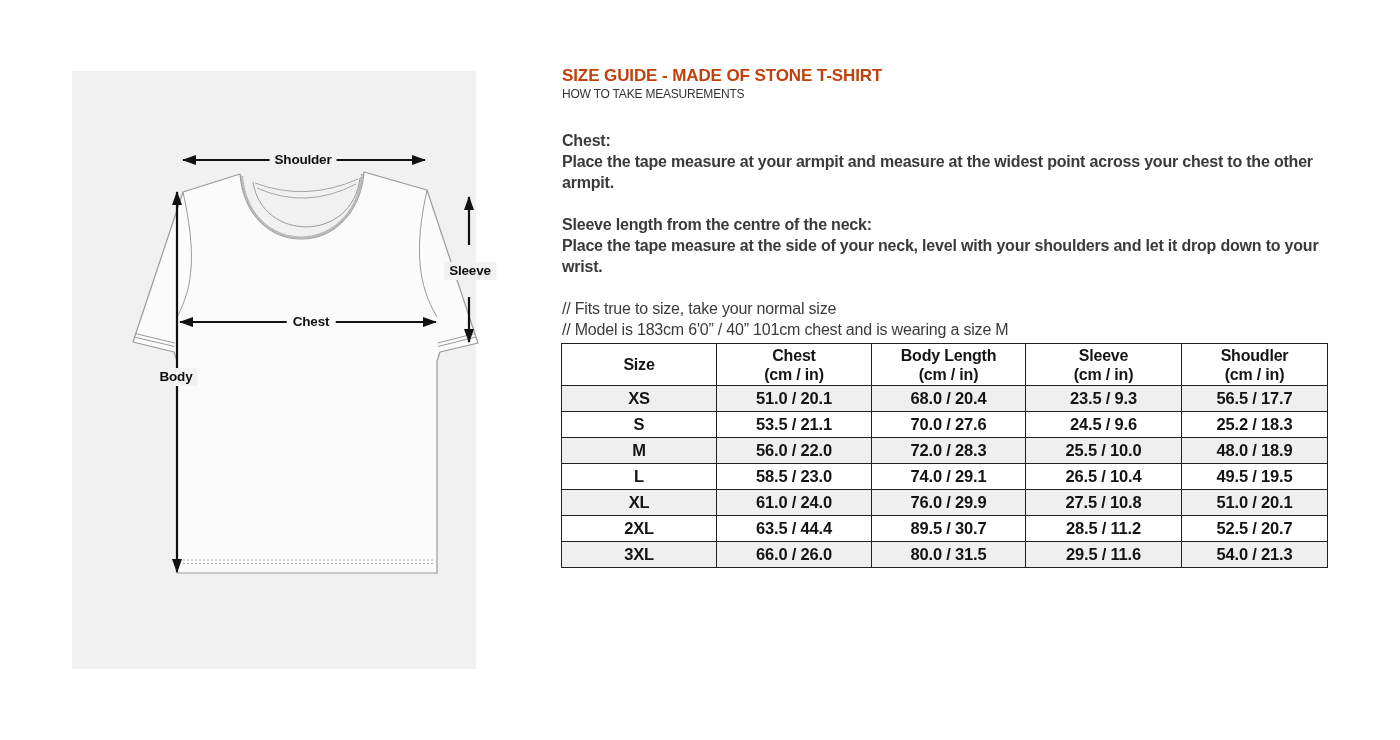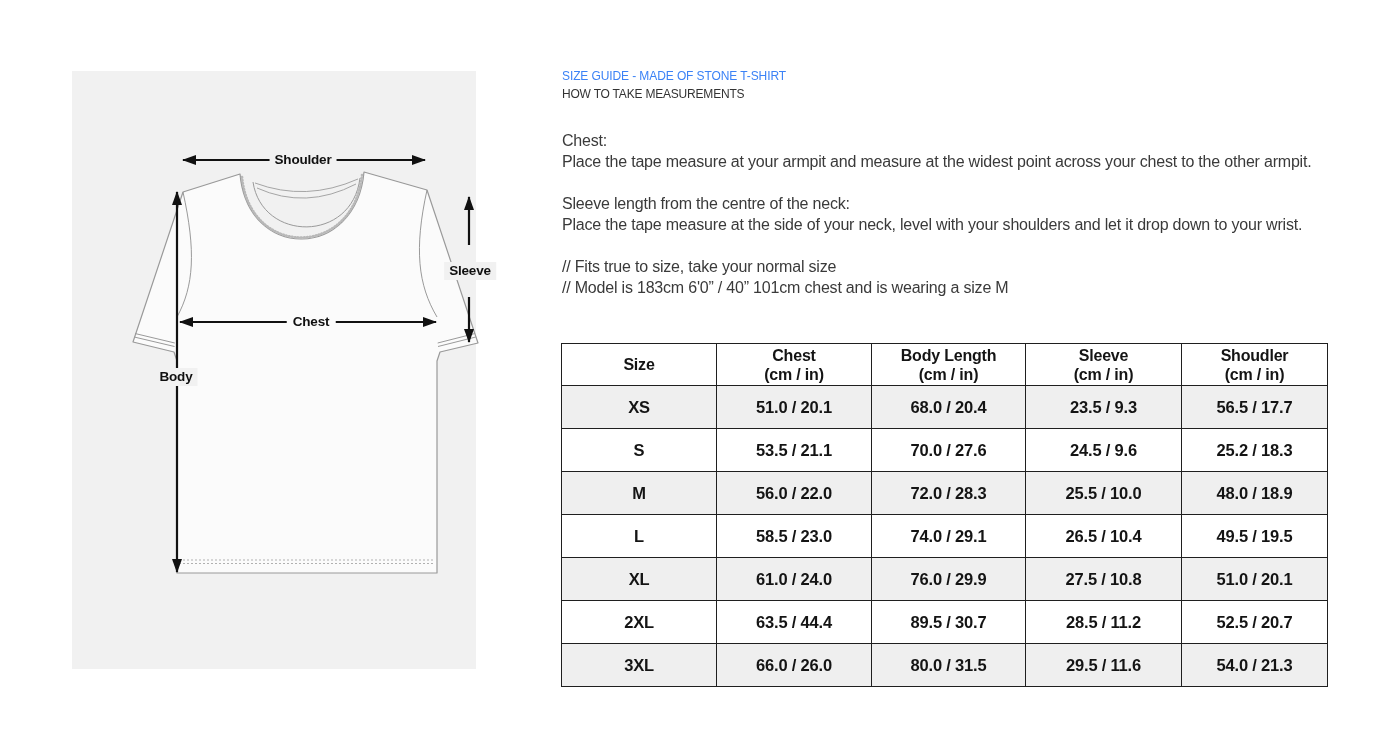--- a/index.html
+++ b/index.html
@@ -18,41 +18,41 @@
   .diagram-label {
     position:absolute; transform:translate(-50%,-50%);
     font-size:13.5px; font-weight:bold; color:#101010; letter-spacing:-0.2px;
     white-space:nowrap; line-height:18px;
   }
   .lbl-gray { background:#f1f1f1; padding:0 5px; }
   .lbl-white { background:#fbfbfb; padding:0 6px; }
 
   
   .guide-header { position:absolute; left:562px; top:67px; line-height:18px; }
-  .guide-title  { font-size:12px; font-weight:normal; color:#3b82f6; letter-spacing:-0.1px; }
+  .guide-title  { font-size:17px; font-weight:bold; color:#c2410c; letter-spacing:-0.1px; }
   .guide-subtitle { font-size:12px; color:#333; letter-spacing:-0.2px; }
 
   .guide-body {
     position:absolute; left:562px; top:130px; width:800px;
     font-size:16px; line-height:21px; color:#3a3a3a; letter-spacing:-0.2px;
   }
-  .guide-para { margin:0 0 21px 0; }
+  .guide-para { margin:0 0 21px 0;font-weight:bold; }
   .guide-notes { margin:0; }
 
   
   .size-table {
     position:absolute; left:561px; top:343px; width:766px;
     border-collapse:collapse; table-layout:fixed;
   }
   .size-table th, .size-table td {
     border:1.5px solid #1f1f1f; text-align:center; vertical-align:middle;
     padding:0; color:#141414; font-weight:bold; letter-spacing:-0.2px;
   }
   .size-table thead th { height:42px; font-size:16px; line-height:19px; background:#ffffff; }
-  .size-table tbody td { height:43px; font-size:16.5px; }
+  .size-table tbody td { height:26px; font-size:16.5px; }
   .size-table tbody tr.shaded { background:#efefef; }
   .col-sub { display:block; font-weight:bold; }
 </style>
 </head>
 <body>
 
 <div class="panel">
   <svg width="468" height="598" viewBox="0 0 468 598">
     <defs>
       <marker id="ah" markerWidth="14" markerHeight="10" refX="13" refY="5" orient="auto-start-reverse" markerUnits="userSpaceOnUse">

